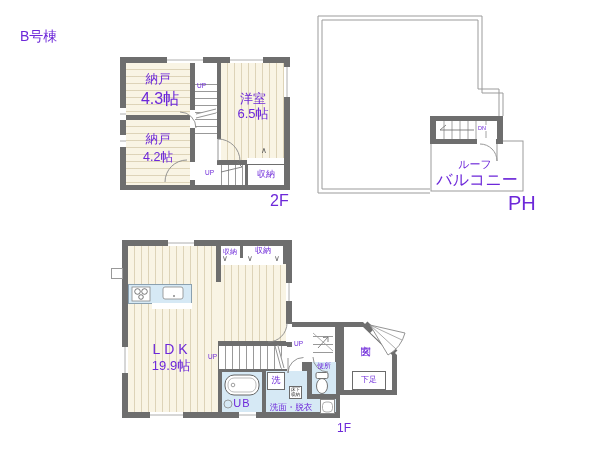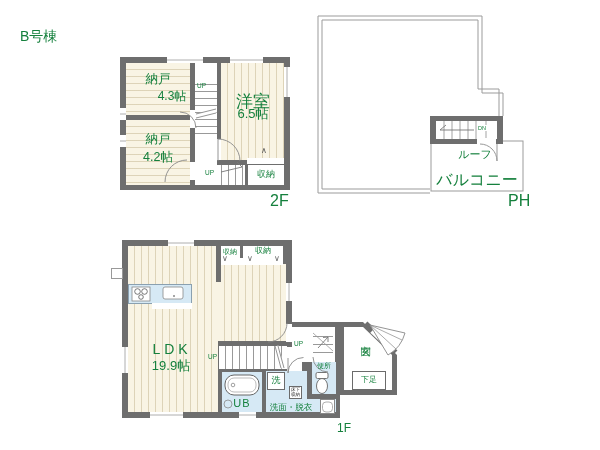--- a/index.html
+++ b/index.html
@@ -11,21 +11,21 @@
   .wa{position:absolute;background:#d6e9f5}
   .stV{position:absolute;background-color:#f9f4e4;
        background-image:repeating-linear-gradient(90deg,transparent 0 6px,rgba(176,158,112,.38) 6px 7px)}
   .stH{position:absolute;background-color:#f9f4e4;
        background-image:repeating-linear-gradient(180deg,transparent 0 6px,rgba(176,158,112,.38) 6px 7px)}
   .trV{position:absolute;background-color:#fff;
        background-image:repeating-linear-gradient(90deg,transparent 0 6px,#999 6px 7px)}
   .trH{position:absolute;background-color:#fff;
        background-image:repeating-linear-gradient(180deg,transparent 0 6px,#999 6px 7px)}
   .box{position:absolute;background:#fff;border:1px solid #6b6b6b;box-sizing:border-box}
-  .lbl{position:absolute;color:#15803d;white-space:nowrap;line-height:1.12;text-align:center}
+  .lbl{position:absolute;color:#6d28d9;white-space:nowrap;line-height:1.12;text-align:center}
   .c{transform:translateX(-50%)}
   .cut{position:absolute;background:#fff;clip-path:polygon(0 0,100% 0,100% 100%)}
   svg{position:absolute;left:0;top:0;pointer-events:none}
 </style>
 </head>
 <body>
 
 <div id="canvas">
 
   <div class="wall" style="left:120px;top:57px;width:170px;height:133px"></div>
@@ -162,35 +162,35 @@
 
     <g stroke="#999" stroke-width="0.8">
       <path d="M167,60 H203 M230,60 H263 M287,67 V97 M120,114 H126 M120,141 H126"></path>
       <path d="M168,243 H194 M125,347 V373 M150,415 H183 M239,415 H256 M289,283 V301"></path>
     </g>
   </svg>
 
   <div class="lbl" style="left:20px;top:29px;font-size:14px">B号棟</div>
 
   <div class="lbl c" style="left:158px;top:72px;font-size:12.5px">納戸</div>
-  <div class="lbl c" style="left:172px;top:90px;font-size:12px">4.3帖</div>
+  <div class="lbl c" style="left:160px;top:90px;font-size:16px">4.3帖</div>
   <div class="lbl c" style="left:158px;top:132px;font-size:12.5px">納戸</div>
   <div class="lbl c" style="left:158px;top:150px;font-size:12.5px">4.2帖</div>
-  <div class="lbl c" style="left:253px;top:92px;font-size:17px">洋室</div>
+  <div class="lbl c" style="left:253px;top:92px;font-size:13px">洋室</div>
   <div class="lbl c" style="left:253px;top:107px;font-size:13px">6.5帖</div>
   <div class="lbl c" style="left:266px;top:169px;font-size:9px">収納</div>
   <div class="lbl" style="left:197px;top:82px;font-size:6.5px">UP</div>
   <div class="lbl" style="left:205px;top:169px;font-size:6.5px">UP</div>
   <div class="lbl" style="left:261px;top:147px;font-size:8px;color:#555">∧</div>
   <div class="lbl" style="left:270px;top:192px;font-size:16px">2F</div>
 
   <div class="lbl" style="left:477px;top:125px;font-size:5.5px;background:#fff;padding:0 1px">DN</div>
-  <div class="lbl c" style="left:475px;top:148px;font-size:11px">ルーフ</div>
+  <div class="lbl c" style="left:475px;top:158px;font-size:11px">ルーフ</div>
   <div class="lbl c" style="left:477px;top:171px;font-size:16px">バルコニー</div>
-  <div class="lbl" style="left:508px;top:192px;font-size:16px">PH</div>
+  <div class="lbl" style="left:508px;top:192px;font-size:20px">PH</div>
 
   <div class="lbl c" style="left:172px;top:342px;font-size:14px;letter-spacing:4px">LDK</div>
   <div class="lbl c" style="left:171px;top:359px;font-size:13px">19.9帖</div>
   <div class="lbl c" style="left:230px;top:248px;font-size:7px">収納</div>
   <div class="lbl c" style="left:263px;top:247px;font-size:8px">収納</div>
   <div class="lbl" style="left:222px;top:255px;font-size:8px;color:#666">∨</div>
   <div class="lbl" style="left:247px;top:255px;font-size:8px;color:#666">∨</div>
   <div class="lbl" style="left:274px;top:255px;font-size:8px;color:#666">∨</div>
   <div class="lbl" style="left:208px;top:353px;font-size:6.5px">UP</div>
   <div class="lbl" style="left:294px;top:340px;font-size:6.5px">UP</div>

